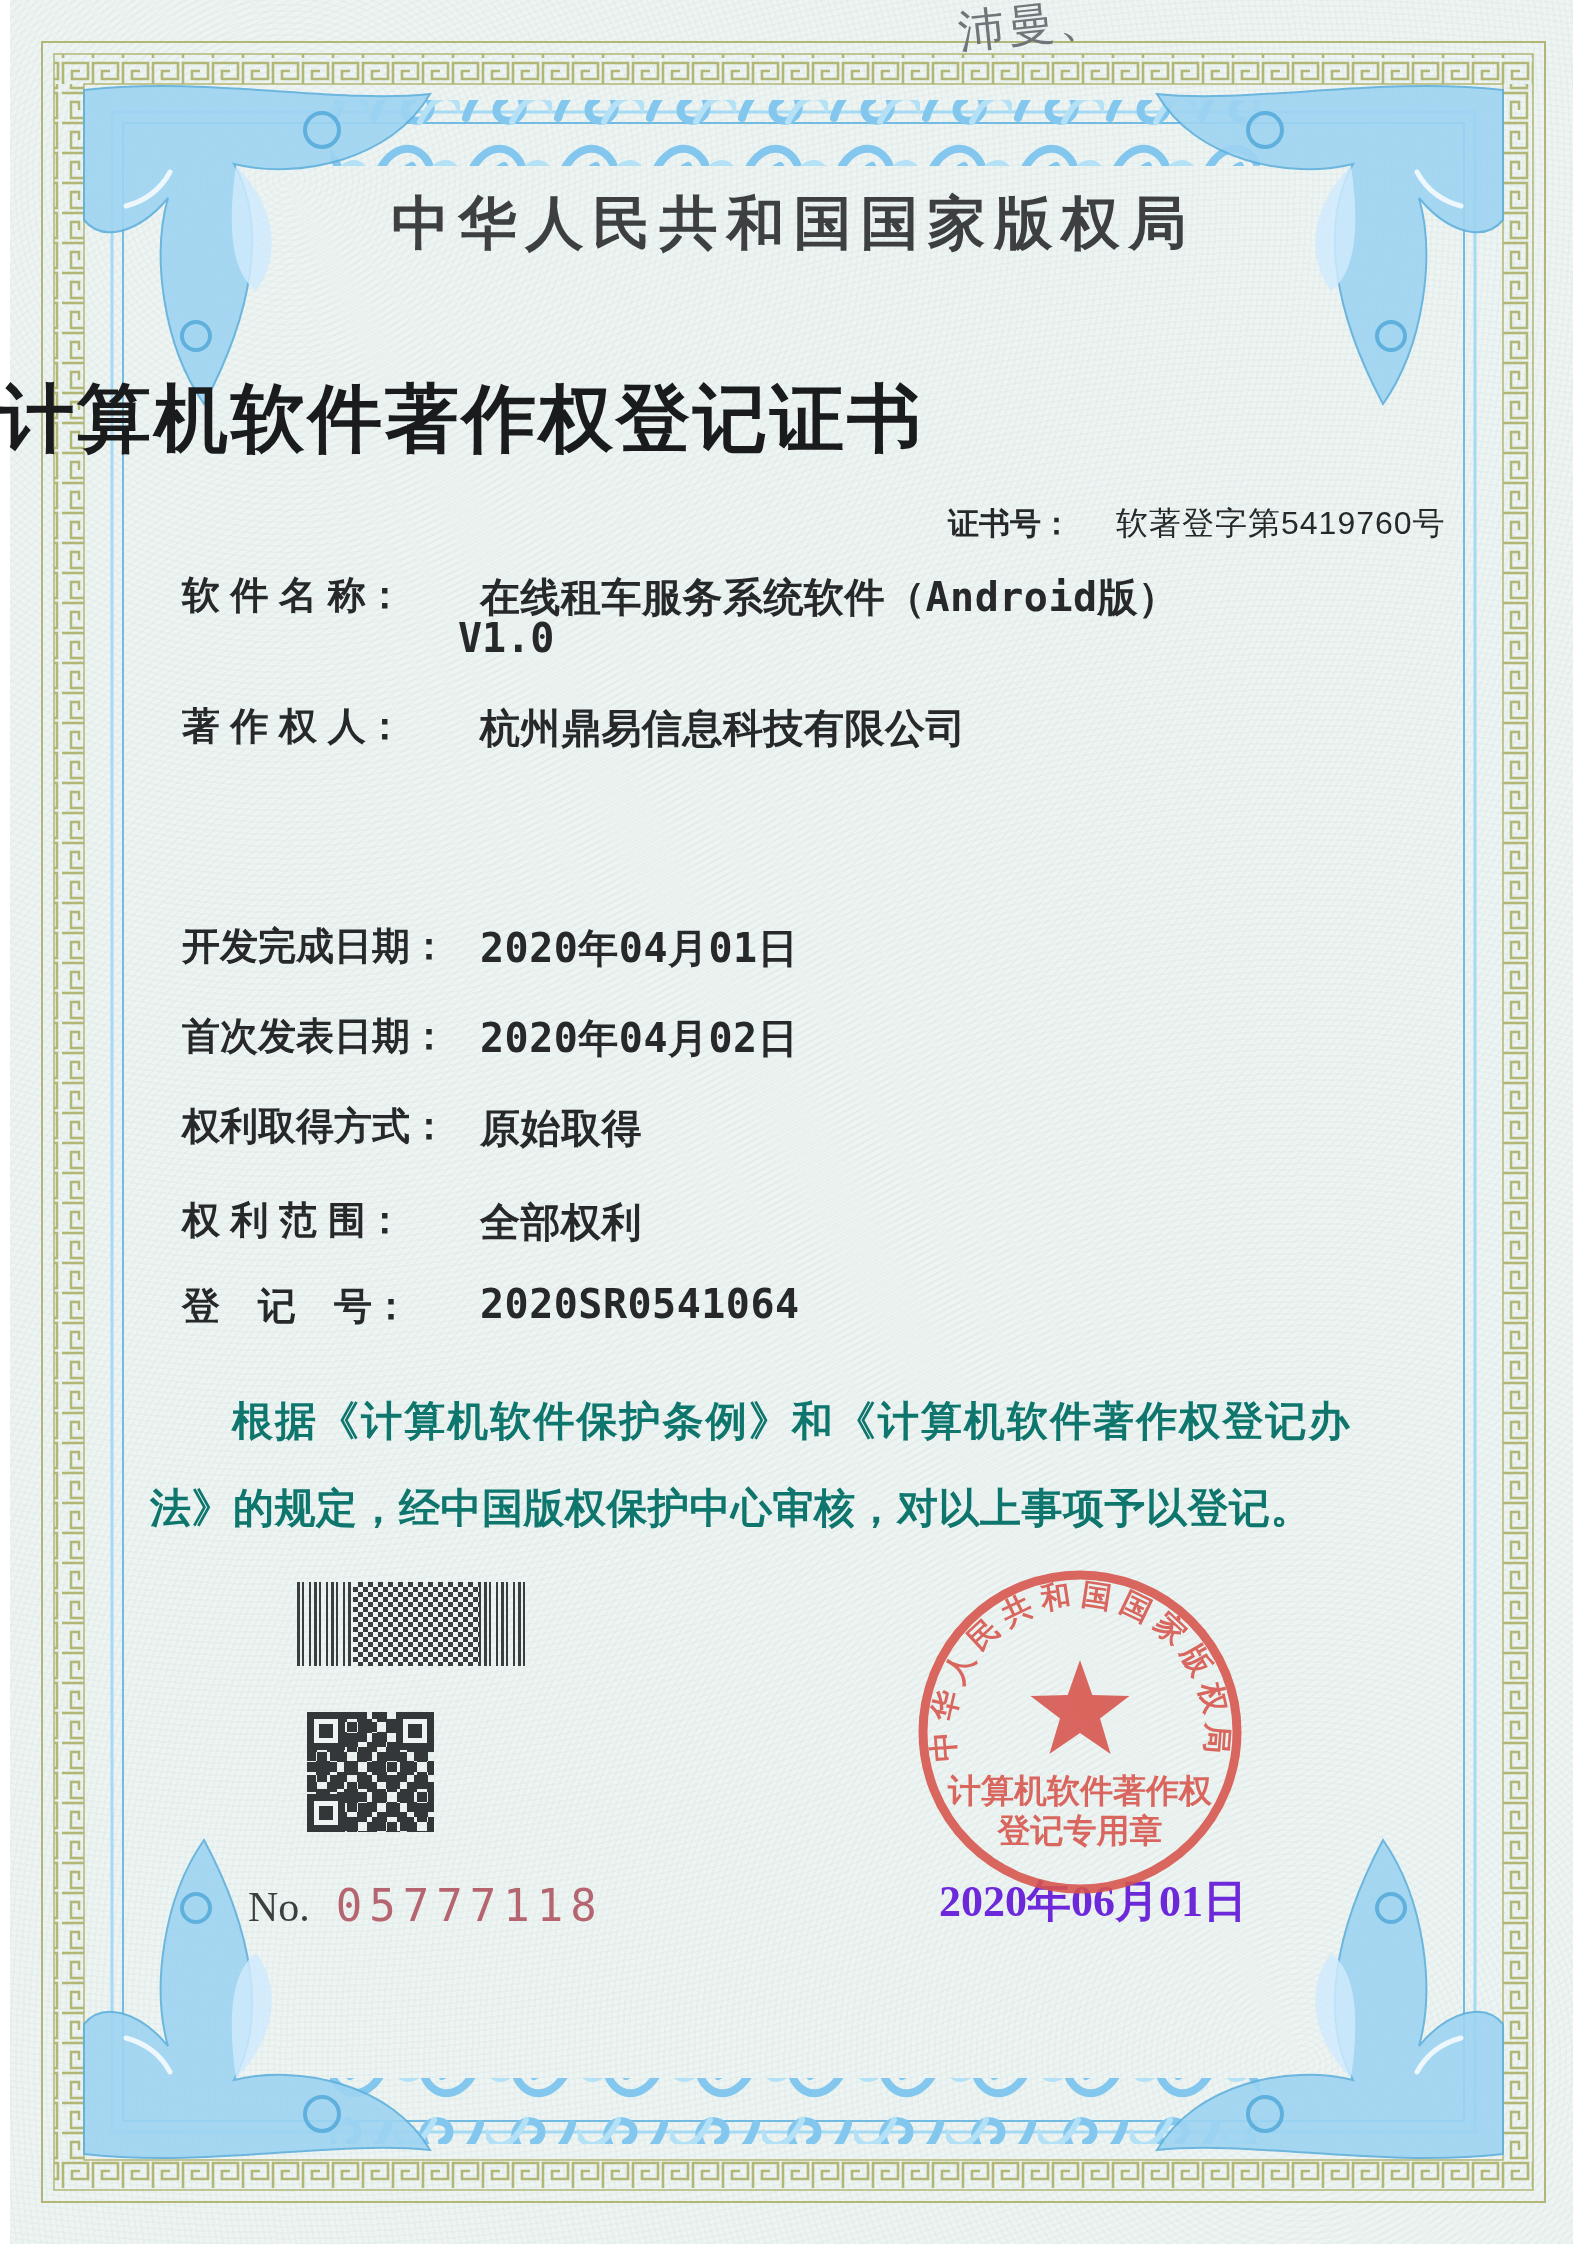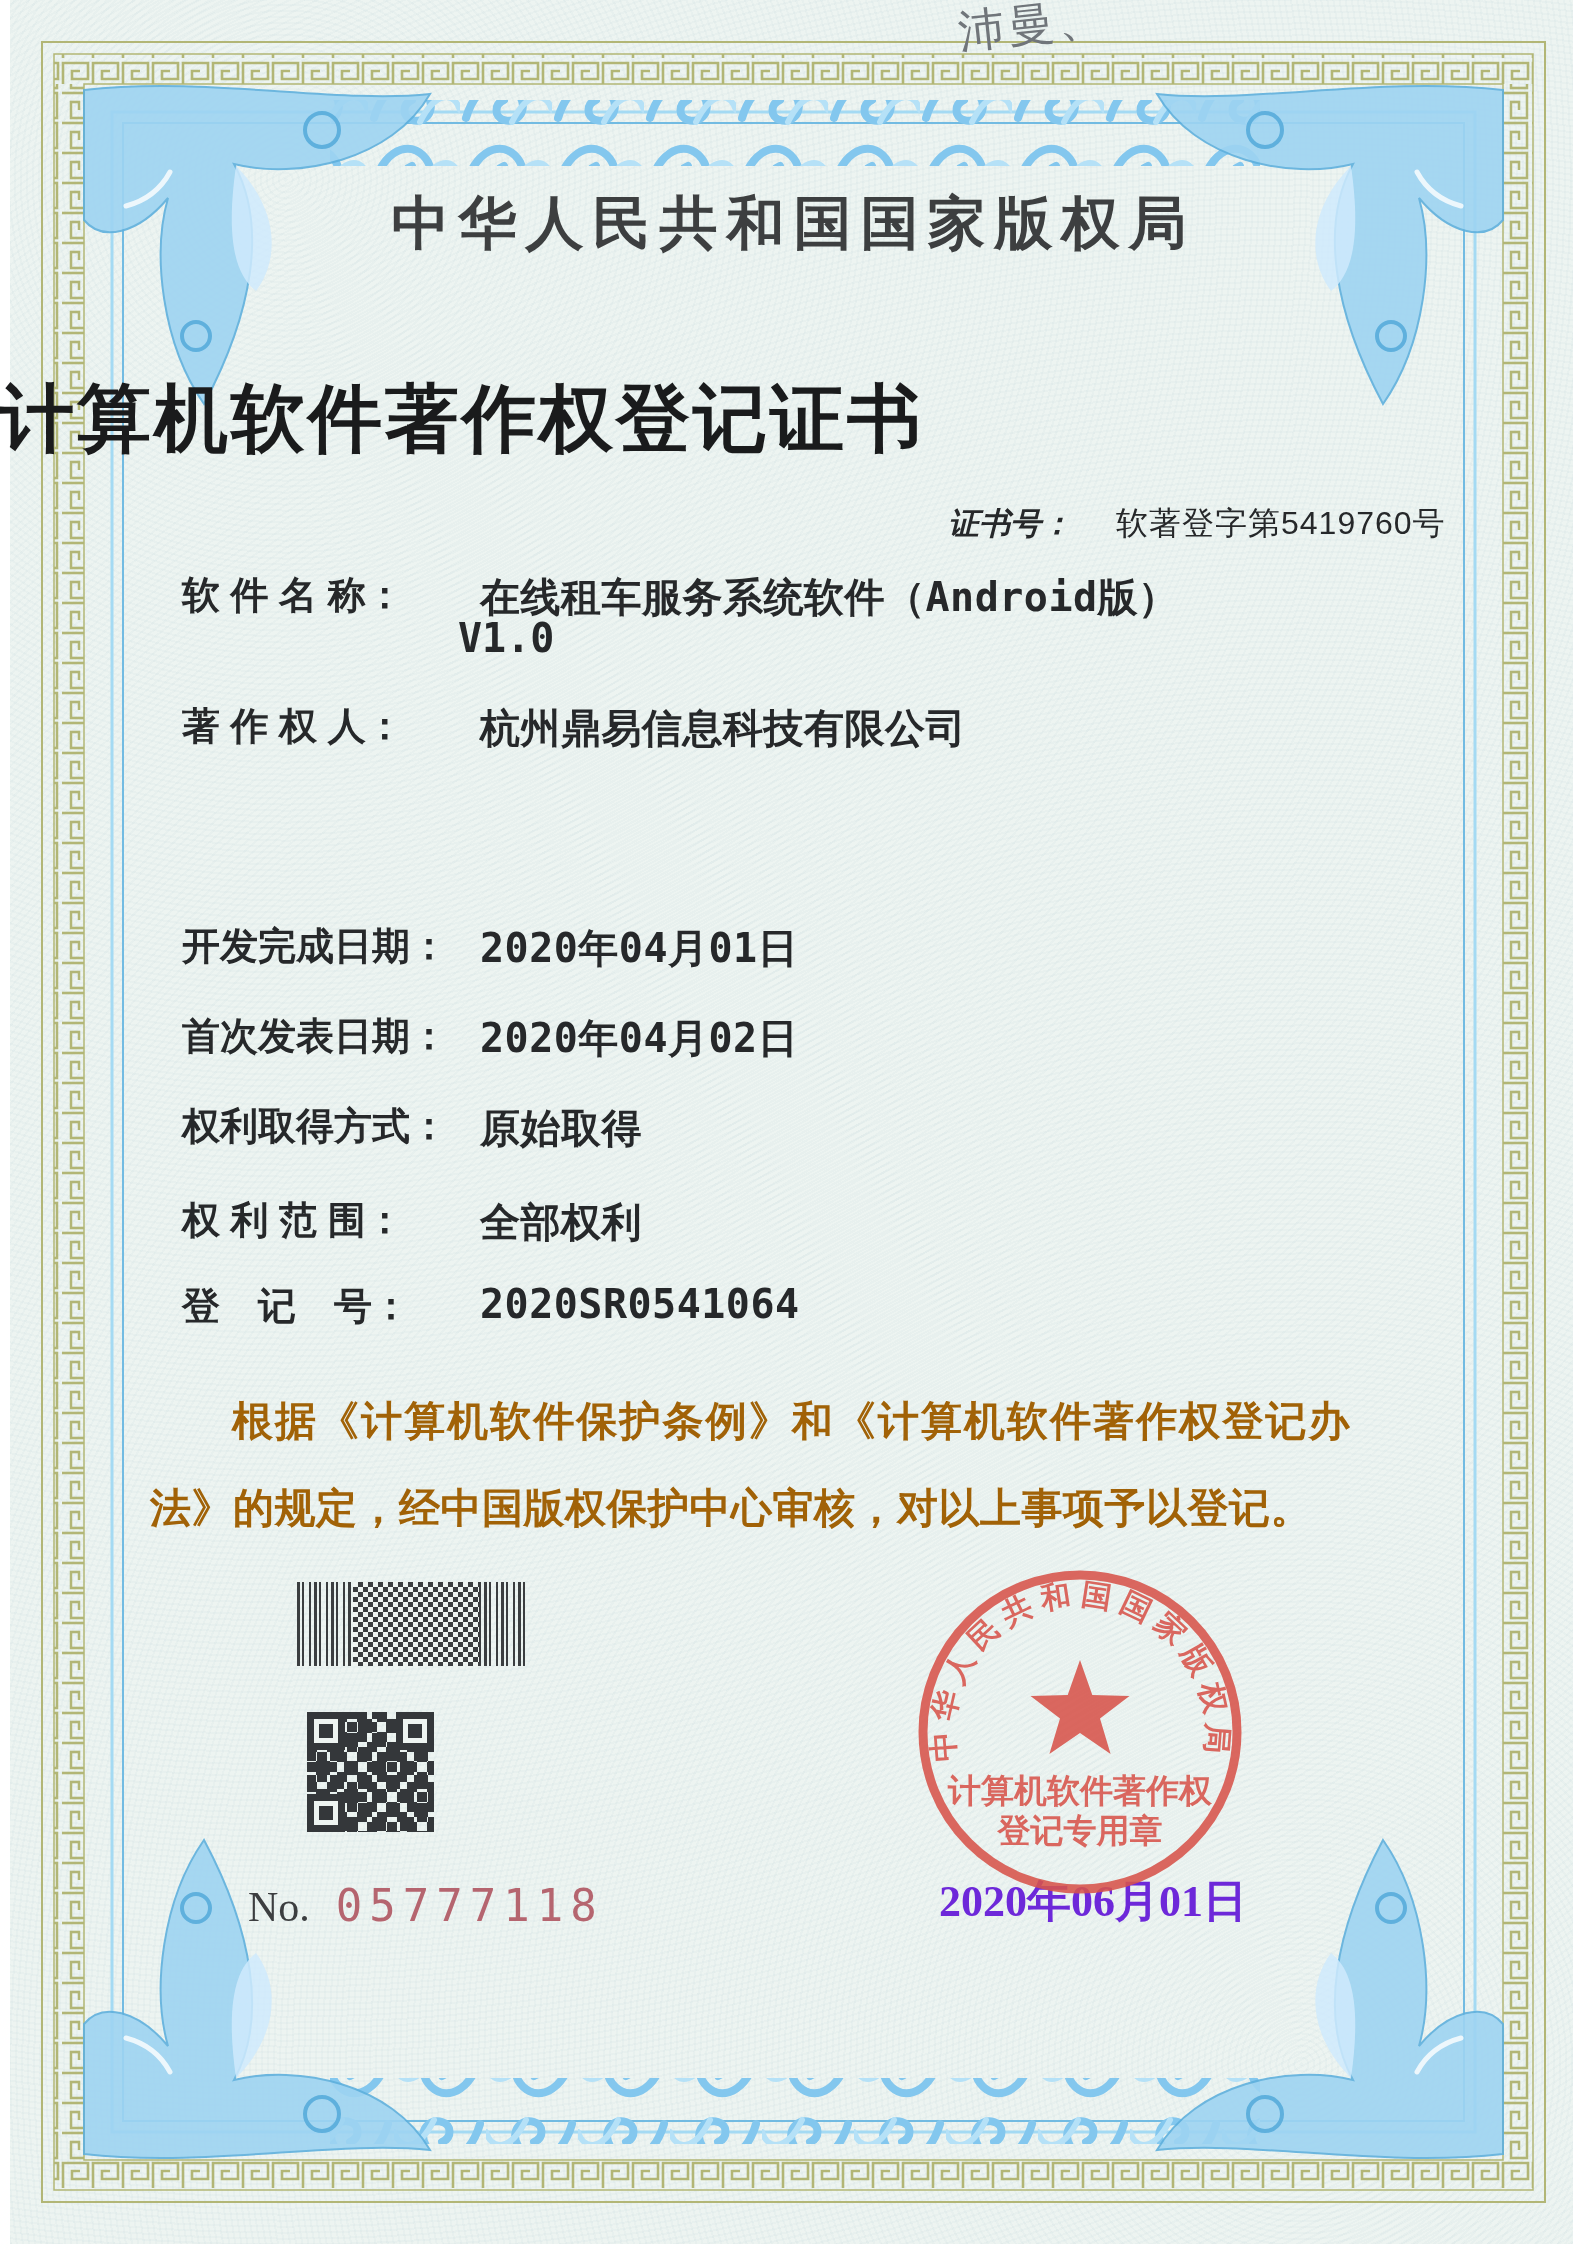--- a/index.html
+++ b/index.html
@@ -23,39 +23,39 @@
   }
   .authority{
     position:absolute;top:185px;left:0;width:100%;text-align:center;
     font-size:58px;font-weight:600;letter-spacing:9px;color:#3d3f40;white-space:nowrap;
   }
   .cert-title{
     position:absolute;top:370px;left:0;width:100%;text-align:left;
     font-size:74px;font-weight:700;letter-spacing:3px;color:#1a1b1c;white-space:nowrap;
   }
   .cert-no{position:absolute;top:502px;left:948px;white-space:nowrap;}
-  .cert-no .lab{font-family:"Liberation Sans","DejaVu Sans",sans-serif;font-weight:700;font-size:31px;margin-right:44px;font-style:italic;}
+  .cert-no .lab{font-family:"Liberation Sans","DejaVu Sans",sans-serif;font-weight:700;font-size:31px;margin-right:44px;}
   .cert-no .val{font-family:"Liberation Sans","DejaVu Sans",sans-serif;font-weight:400;font-size:32px;letter-spacing:1px;}
   .row{position:absolute;left:160px;display:flex;white-space:nowrap;}
   .row .lab{
     display:inline-block;width:298px;flex:0 0 298px;
     font-family:"Liberation Sans","DejaVu Sans",sans-serif;font-weight:700;font-size:38px;color:#26282a;margin-left:22px;
   }
   .row .val{
     font-family:"DejaVu Sans Mono","Liberation Mono",monospace;
     font-weight:700;font-size:40px;color:#26282a;letter-spacing:0.5px;
   }
   .val-line2{
     position:absolute;left:458px;top:615px;
     font-family:"DejaVu Sans Mono","Liberation Mono",monospace;font-weight:700;font-size:40px;
   }
   .body-par{
     position:absolute;left:150px;top:1378px;width:1200px;
     font-size:41px;font-weight:600;line-height:2.12;text-indent:2em;
-    letter-spacing:0.5px;text-align:justify;color:#a16207;
+    letter-spacing:0.5px;text-align:justify;color:#0f766e;
   }
   .barcode{
     position:absolute;left:297px;top:1582px;width:230px;height:84px;
     background:repeating-linear-gradient(90deg,#3b3e40 0 3px,rgba(0,0,0,0) 3px 5px,#3b3e40 5px 7px,rgba(0,0,0,0) 7px 12px,#3b3e40 12px 14px,rgba(0,0,0,0) 14px 17px);
   }
   .barcode::after{
     content:"";position:absolute;left:56px;right:48px;top:0;bottom:0;
     background:
       repeating-conic-gradient(#3b3e40 0% 25%, #eef4f1 0% 50%) 0 0/10px 10px,
       repeating-conic-gradient(rgba(59,62,64,.85) 0% 25%, rgba(238,244,241,.9) 0% 50%) 4px 3px/14px 14px;

